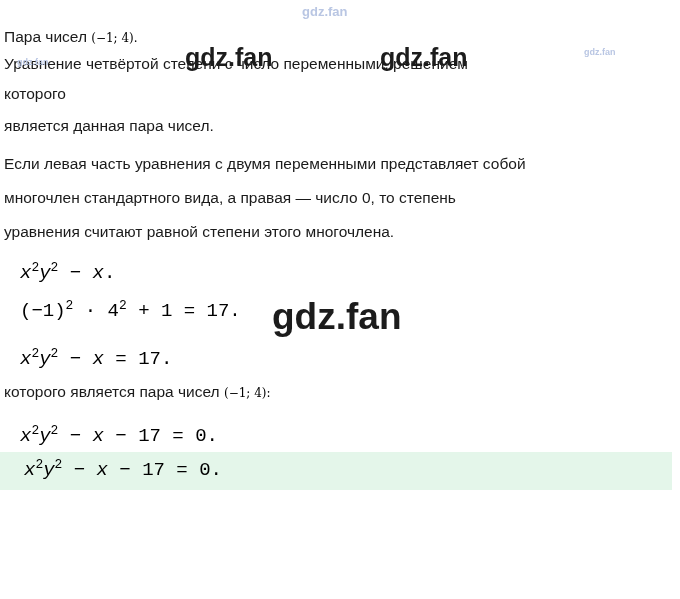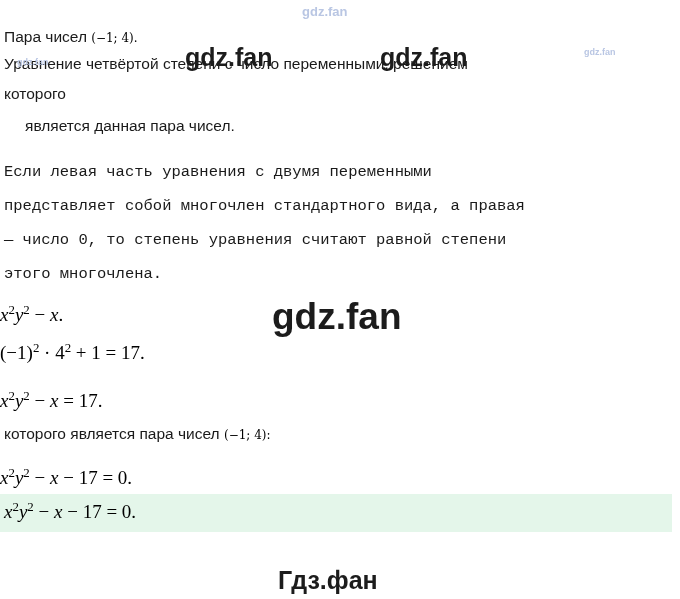--- a/index.html
+++ b/index.html
@@ -28,25 +28,25 @@
     margin: 0;
     padding: 0 6px 0 4px;
   }
   .mathup {
     font-family: "DejaVu Serif", "Liberation Serif", serif;
     font-style: normal;
     font-size: 12px;
     color: #000;
   }
   .mline {
-    font-family: Liberation Serif, serif;
+    font-family: Liberation Mono, monospace;
     font-size: 19px;
     line-height: 32px;
     margin: 0;
-    padding: 0 0;
+    padding: 0 20px;
     color: #000;
   }
   .mline .v { font-style: italic; }
   .mline .n { font-style: normal; }
   sup {
     font-size: 0.68em;
     vertical-align: super;
     line-height: 0;
   }
 
@@ -83,33 +83,32 @@
 <body>
 
 <div class="page">
 
   <div class="wm" id="wm-top">gdz.fan</div>
   <div class="wm wm-small" id="wm-tiny-1">gdz.fan</div>
   <div class="wm wm-dark" id="wm-mid-1">gdz.fan</div>
   <div class="wm wm-dark" id="wm-mid-2">gdz.fan</div>
   <div class="wm wm-small" id="wm-tiny-2">gdz.fan</div>
   <div class="wm wm-dark" id="wm-big">gdz.fan</div>
-  <div class="wm wm-dark" id="wm-bottom">Гдз.фан</div>
 
   <div class="spacer-top"></div>
 
   <div class="para" style="line-height:22px;">
     <span>Пара чисел </span><span class="mathup">(−1;  4).</span>
   </div>
 
   <div class="para" style="line-height:30px;">Уравнение четвёртой степени с число переменными, решением которого</div>
-  <div class="para" style="line-height:34px;margin-left:21px;">является данная пара чисел.</div>
+  <div class="para" style="line-height:34px;">является данная пара чисел.</div>
 
 
-  <div class="para" style="margin-top:12px;font-family:Liberation Mono, monospace;">Если левая часть уравнения с двумя переменными представляет собой многочлен стандартного вида, а правая — число 0, то степень уравнения считают равной степени этого многочлена.</div>
+  <div class="para" style="margin-top:4px;">Если левая часть уравнения с двумя переменными представляет собой многочлен стандартного вида, а правая — число 0, то степень уравнения считают равной степени этого многочлена.</div>
 
   <div class="mline" style="margin-top:8px;">
     <span class="v">x</span><sup class="n">2</sup><span class="v">y</span><sup class="n">2</sup> <span class="n">−</span> <span class="v">x</span><span class="n">.</span>
   </div>
 
   <div class="mline" style="margin-top:6px;">
     <span class="n">(−1)</span><sup class="n">2</sup> <span class="n">· 4</span><sup class="n">2</sup> <span class="n">+ 1 = 17.</span>
   </div>
 
   <div class="mline" style="margin-top:16px;">

